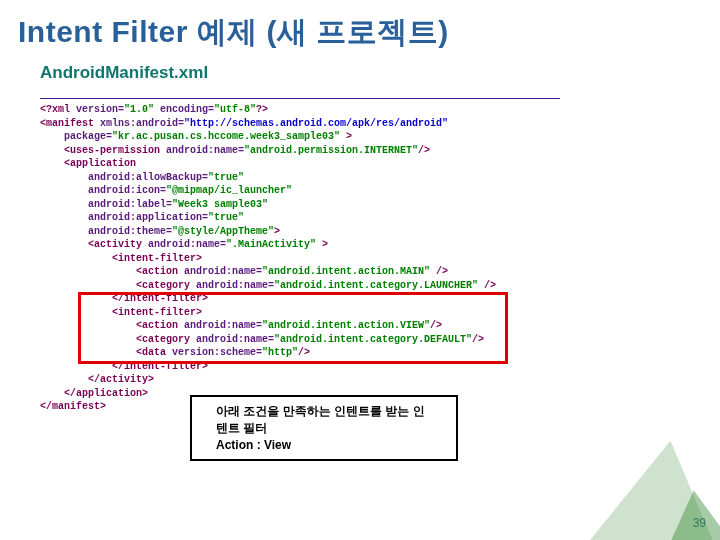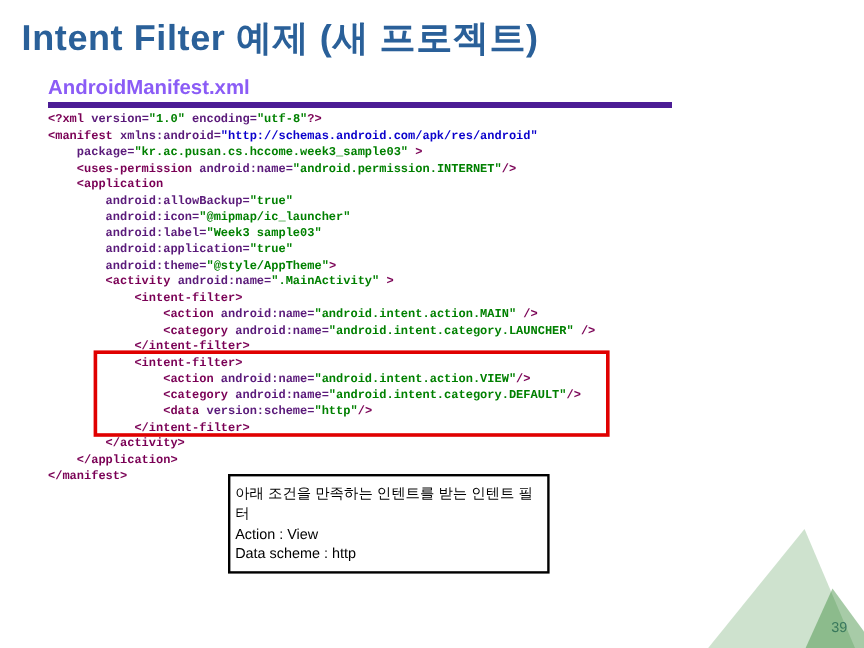--- a/index.html
+++ b/index.html
@@ -21,26 +21,26 @@
   .title {
     font-size: 30px;
     font-weight: bold;
     color: #2a6099;
     padding: 12px 0 4px 18px;
     letter-spacing: 0.5px;
   }
   .subtitle {
     font-size: 17px;
     font-weight: bold;
-    color: #8b5cf6;
+    color: #0f766e;
     margin: 6px 0 0 40px;
-    border-bottom: 5px solid #4c1d95;
+    border-bottom: 1px solid #4c1d95;
     display: inline-block;
     width: 520px;
-    padding-bottom: 2px;
+    padding-bottom: 15px;
   }
   .codeblock {
     margin: 4px 0 0 40px;
     font-family: "Courier New", monospace;
     font-size: 10px;
     line-height: 1.35;
     font-weight: bold;
     white-space: pre;
     color: #000;
   }
@@ -52,22 +52,23 @@
     position: absolute;
     border: 3px solid #e00000;
     box-sizing: border-box;
   }
   .annot {
     position: absolute;
     border: 2px solid #000;
     background: #fff;
     font-size: 12px;
     line-height: 1.4;
-    padding: 6px 4px;
+    padding: 6px 24px;
     box-sizing: border-box;
+    font-weight: bold;
   }
   .pagenum {
     position: absolute;
     right: 14px;
     bottom: 10px;
     font-size: 12px;
     color: #355e8a;
   }
   .deco {
     position: absolute;
@@ -124,21 +125,20 @@
 <span class="kw">            &lt;/intent-filter&gt;</span>
 <span class="kw">        &lt;/activity&gt;</span>
 <span class="kw">    &lt;/application&gt;</span>
 <span class="kw">&lt;/manifest&gt;</span></div>
 
   <div class="redbox" style="left:78px; top:292px; width:430px; height:72px;"></div>
 
   <div class="annot" style="left:190px; top:395px; width:268px;">
     <div>아래 조건을 만족하는 인텐트를 받는 인텐트 필터</div>
     <div>Action : View</div>
-    <div>Data scheme : http</div>
   </div>
 
   <div class="pagenum">39</div>
 
   <div class="deco">
     <div class="tri1"></div>
     <div class="tri2"></div>
   </div>
 </div>
 

